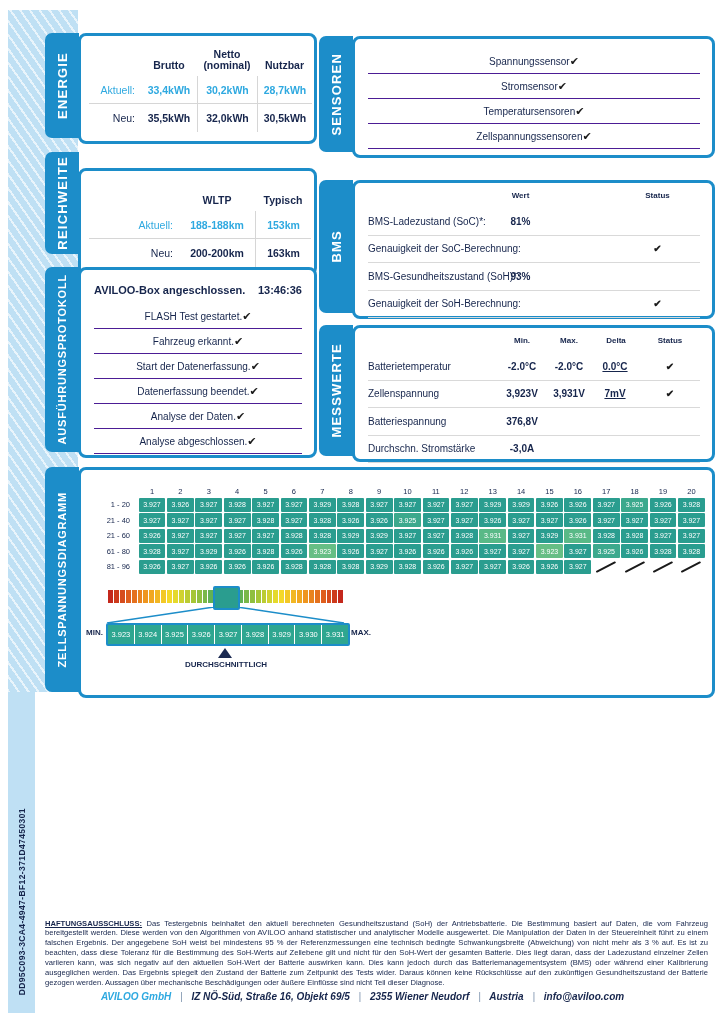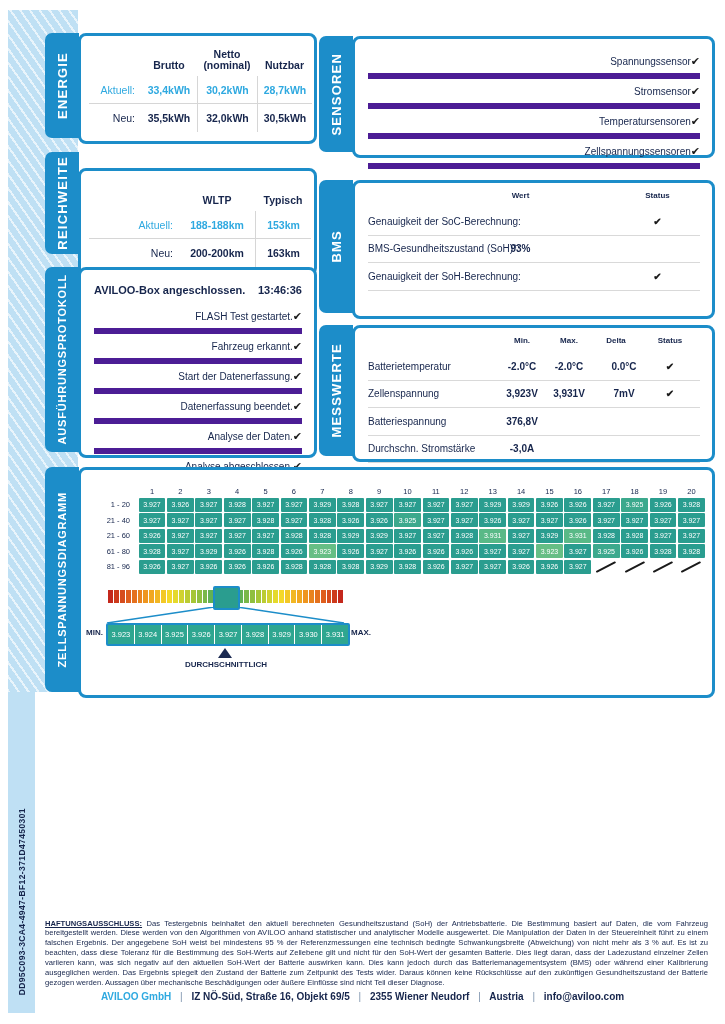--- a/index.html
+++ b/index.html
@@ -43,36 +43,36 @@
   .ecell{display:flex;align-items:center;justify-content:center;}
   .eh{font-weight:700;align-items:flex-end;text-align:center;line-height:1.12;padding-bottom:4px;}
   .elabel{justify-content:flex-end;padding-right:6px;font-weight:400;}
   .eval{font-weight:600;}
   .blue{color:#2FA9E0;}
   .vl{border-left:1px solid #d6d6d6;}
   .hb{border-bottom:1px solid #d6d6d6;}
 
   
   .list{position:absolute;left:13px;right:12px;top:6px;}
-  .chk-row{display:flex;align-items:center;justify-content:flex-end;height:24px;border-bottom:6px solid #4c1d95;}
+  .chk-row{display:flex;align-items:center;justify-content:center;height:24px;border-bottom:1px solid #4c1d95;}
   .chk-label{font-size:10px;font-weight:500;}
   .check{font-size:11px;color:#1a1a1a;}
   .prot-title{display:flex;align-items:center;justify-content:space-between;height:28px;font-weight:700;font-size:11px;}
 
   
   .thead{position:absolute;left:13px;right:12px;top:8px;height:16px;font-size:8px;font-weight:700;}
   .thead span{position:absolute;text-align:center;}
   .bh-wert{left:125px;width:55px;}  .bh-status{left:262px;width:55px;}
   .mh-min{left:130px;width:48px;} .mh-max{left:177px;width:48px;} .mh-delta{left:224px;width:48px;} .mh-status{left:276px;width:52px;}
   .trows{position:absolute;left:13px;right:12px;top:25px;}
   .trow{position:relative;height:26.5px;border-bottom:1px solid #d9d9d9;display:flex;align-items:center;}
   .trow .lbl{font-size:10px;font-weight:500;}
   .trow span.cv{position:absolute;text-align:center;font-size:10px;font-weight:600;}
   .cv.w{left:125px;width:55px;} .cv.s{left:262px;width:55px;}
-  .cv.m1{left:130px;width:48px;} .cv.m2{left:177px;width:48px;} .cv.m3{left:232px;width:48px;} .cv.m4{left:276px;width:52px;}
+  .cv.m1{left:130px;width:48px;} .cv.m2{left:177px;width:48px;} .cv.m3{left:223px;width:48px;text-decoration:underline;} .cv.m4{left:276px;width:52px;}
 
   
   #cell-grid{position:absolute;left:10px;top:12px;display:grid;
     grid-template-columns:46px repeat(20,26.8px);grid-auto-rows:14px;gap:1.6px;}
   .g-colh{font-size:7.5px;display:flex;align-items:flex-end;justify-content:center;color:#16254C;}
   .g-rowl{font-size:7.5px;display:flex;align-items:center;justify-content:flex-end;padding-right:7px;color:#16254C;}
   .g-cell{color:#fff;font-size:7px;display:flex;align-items:center;justify-content:center;border-radius:1px;}
   .g-empty{display:flex;align-items:center;justify-content:center;}
   .slash{display:block;width:22px;height:2.4px;background:#1a1a1a;transform:rotate(-27deg);border-radius:1px;}
 
@@ -88,21 +88,21 @@
   .lg-max{position:absolute;left:270px;top:158px;width:30px;font-size:8px;font-weight:700;}
   .avg-tri{position:absolute;left:137px;top:178px;width:0;height:0;
     border-left:7px solid transparent;border-right:7px solid transparent;border-bottom:10px solid #1B2A52;}
   .avg-lbl{position:absolute;left:70px;top:190px;width:150px;text-align:center;font-size:8px;font-weight:700;}
 
   
   .fn{position:absolute;left:45px;width:663px;font-size:7.6px;line-height:1.3;text-align:justify;color:#16254C;}
   .fn1{top:884px;}
   .fn2{top:911px;}
   .fn b{font-weight:700;text-decoration:underline;}
-  .footer{position:absolute;top:991px;left:0;width:725px;text-align:center;font-size:10px;font-weight:700;color:#16254C;}
+  .footer{position:absolute;top:991px;left:0;width:725px;text-align:center;font-size:10px;font-weight:700;color:#16254C;font-style:italic;}
   .footer .co{color:#2FA9E0;}
   .footer .sep{color:#7d93ad;margin:0 6px;font-weight:400;}
   .footer a{color:#16254C;text-decoration:none;}
 </style>
 </head>
 <body>
 
 <div class="page">
 
   <div class="stripe-band"></div>
@@ -211,20 +211,24 @@
 
   <div class="tab tab-bms">
     <span>BMS</span>
   </div>
   <div class="box box-bms">
     <div class="thead">
       <span class="bh-wert">Wert</span>
       <span class="bh-status">Status</span>
     </div>
     <div class="trows">
+      <div class="trow">
+        <span class="lbl">BMS-Ladezustand (SoC)*:</span>
+        <span class="cv w">81%</span>
+      </div>
       <div class="trow">
         <span class="lbl">Genauigkeit der SoC-Berechnung:</span>
         <span class="cv s check">✔</span>
       </div>
       <div class="trow">
         <span class="lbl">BMS-Gesundheitszustand (SoH)*:</span>
         <span class="cv w">93%</span>
       </div>
       <div class="trow">
         <span class="lbl">Genauigkeit der SoH-Berechnung:</span>

